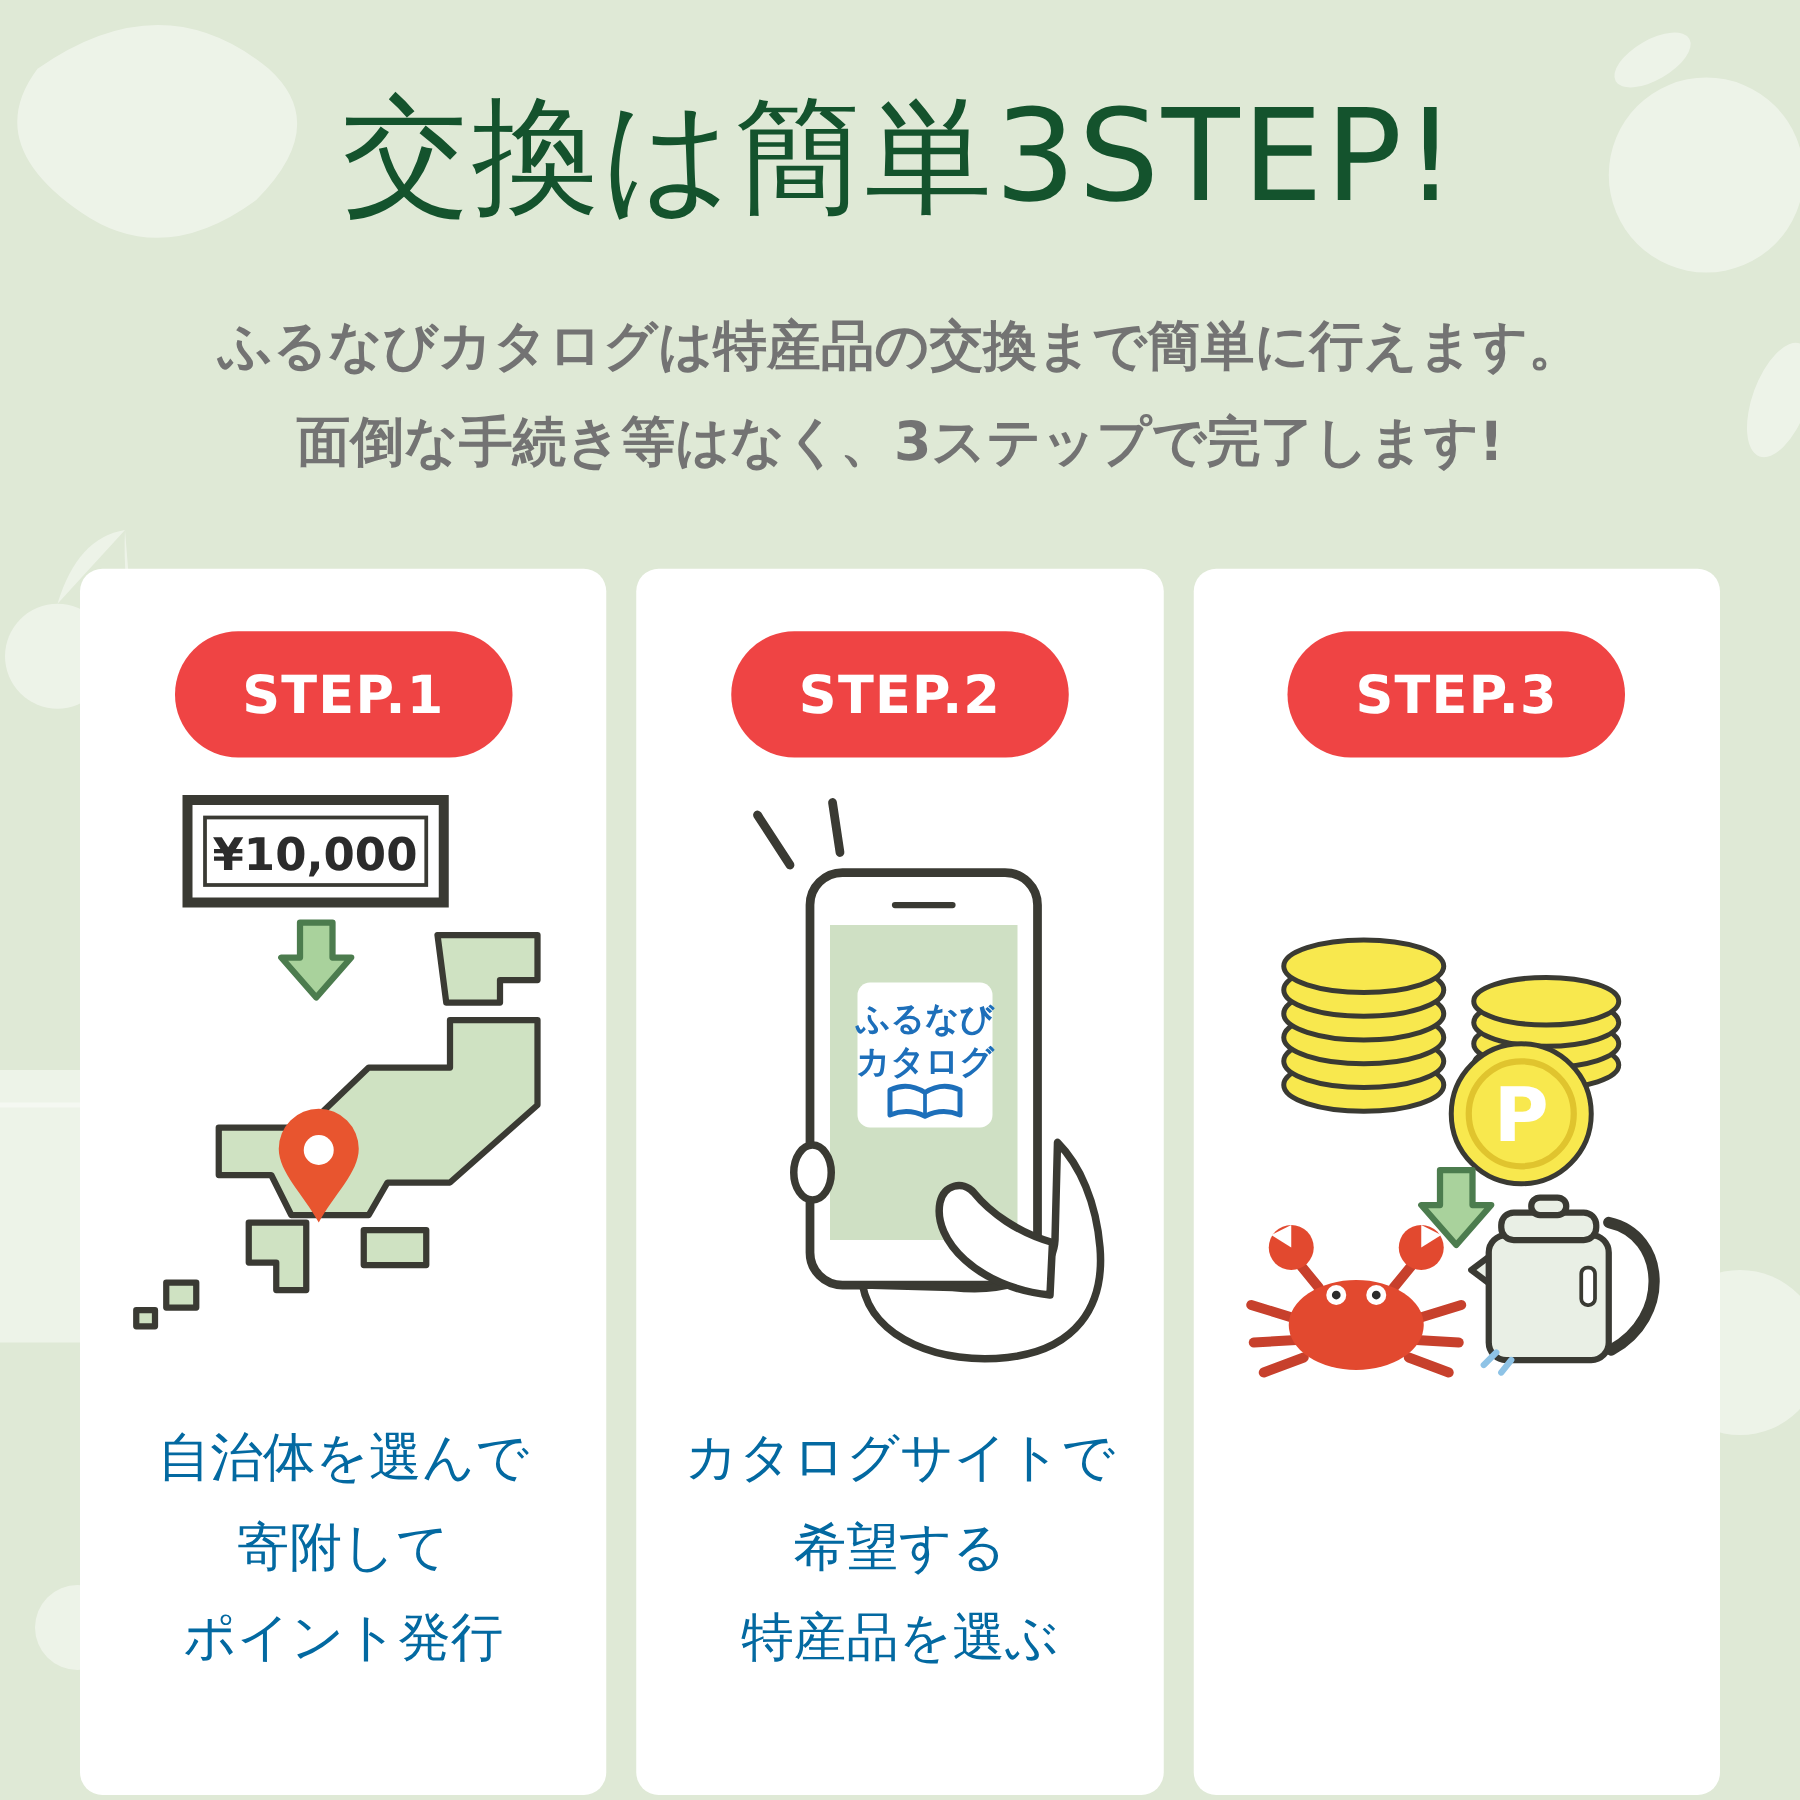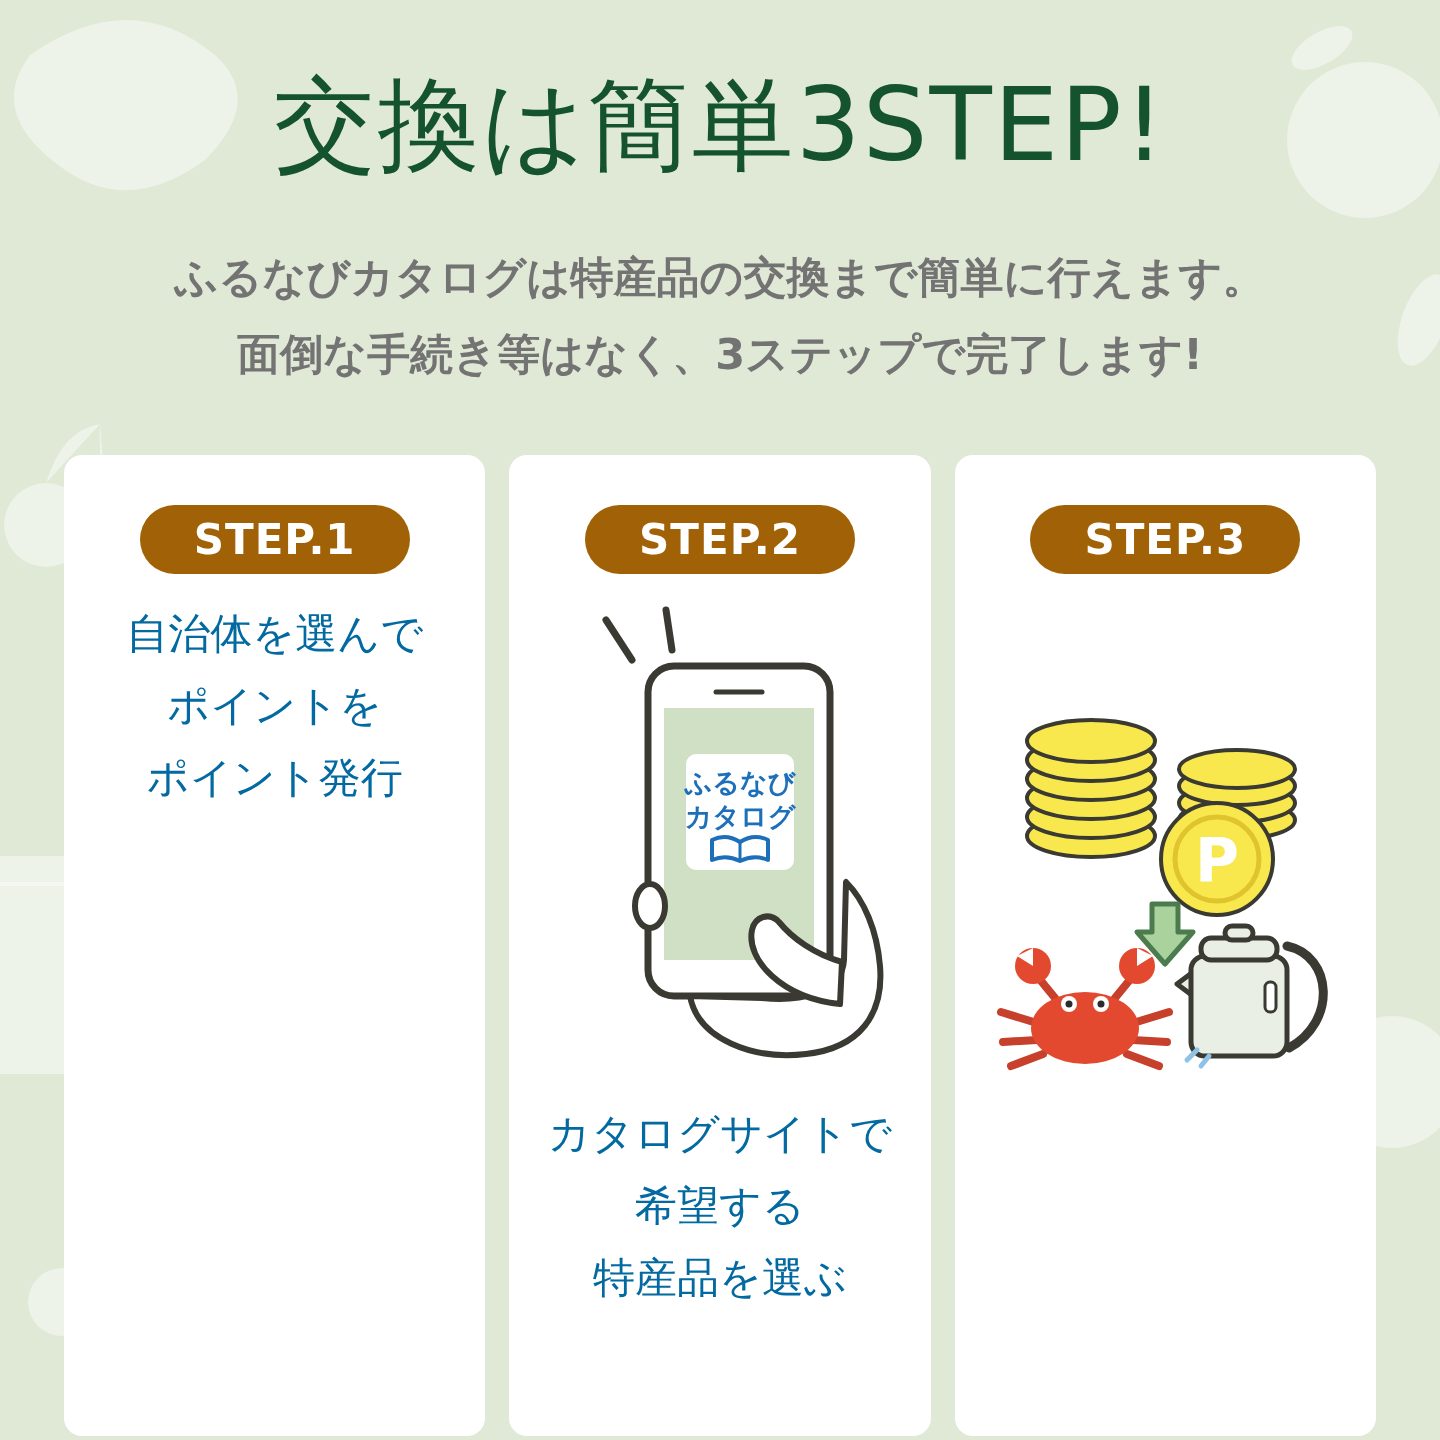--- a/index.html
+++ b/index.html
@@ -22,22 +22,22 @@
   .cards {
     position:absolute; left:64px; right:64px; top:455px; bottom:4px;
     display:flex; gap:24px; z-index:1;
   }
   .card {
     flex:1; background:#ffffff; border-radius:18px;
     display:flex; flex-direction:column; align-items:center;
     padding-top:50px;
   }
   .badge {
-    background:#a16207; color:#ffffff; font-size:42px; font-weight:700;
-    padding:10px 54px; border-radius:999px; letter-spacing:1px;
+    background:#ef4444; color:#ffffff; font-size:42px; font-weight:700;
+    padding:26px 54px; border-radius:999px; letter-spacing:1px;
   }
   .illustration { margin-top:30px; width:360px; height:470px; }
   .illu { width:360px; height:470px; display:block; }
   .caption {
     margin-top:24px; text-align:center; font-size:42px; font-weight:400;
     color:#0369a1; line-height:1.72;
   }
 </style>
 </head>
 <body>
@@ -68,23 +68,47 @@
     <p class="subtitle">
       <span class="sub-line">ふるなびカタログは特産品の交換まで簡単に行えます。</span>
       <span class="sub-line">面倒な手続き等はなく、3ステップで完了します!</span>
     </p>
   </header>
 
   <div class="cards">
 
     <section class="card">
       <div class="badge">STEP.1</div>
+      <div class="illustration">
+        <svg class="illu" viewBox="0 0 360 470">
+          <g transform="translate(55,4)">
+            <rect x="0" y="0" width="205" height="82" fill="#ffffff" stroke="#3a3a33" stroke-width="8"></rect>
+            <rect x="14" y="14" width="177" height="54" fill="#ffffff" stroke="#3a3a33" stroke-width="3"></rect>
+            <text x="102" y="56" text-anchor="middle" font-size="36" font-weight="bold" fill="#2b2b2b">¥10,000</text>
+          </g>
+          <g transform="translate(128,100)">
+            <path d="M17 2 H43 V30 H58 L30 62 L2 30 H17 Z" fill="#a9d29c" stroke="#4c7c4e" stroke-width="5" stroke-linejoin="round"></path>
+          </g>
+          <g transform="translate(10,106)" fill="#cfe2c2" stroke="#3a3a33" stroke-width="5" stroke-linejoin="round">
+            <path d="M245 6 H325 V42 H295 V60 H252 Z"></path>
+            <path d="M325 74 V142 L255 204 H205 L190 230 H128 L112 198 H70 V160 H140 L190 112 H255 V74 Z"></path>
+            <rect x="186" y="242" width="50" height="28"></rect>
+            <path d="M94 236 H140 V290 H116 V268 H94 Z"></path>
+            <rect x="28" y="284" width="24" height="20"></rect>
+            <rect x="4" y="306" width="15" height="13"></rect>
+          </g>
+          <g>
+            <path d="M160 342 C148 320 128 302 128 283 A32 32 0 1 1 192 283 C192 302 172 320 160 342 Z" fill="#e8552f"></path>
+            <circle cx="160" cy="284" r="12" fill="#ffffff"></circle>
+          </g>
+        </svg>
+      </div>
       <div class="caption">
         <div>自治体を選んで</div>
-        <div>ポイントを</div>
+        <div>寄附して</div>
         <div>ポイント発行</div>
       </div>
     </section>
 
     <section class="card">
       <div class="badge">STEP.2</div>
       <div class="illustration">
         <svg class="illu" viewBox="0 0 360 470">
           <g stroke="#3a3a33" stroke-width="7" stroke-linecap="round">
             <line x1="92" y1="56" x2="66" y2="16"></line>

